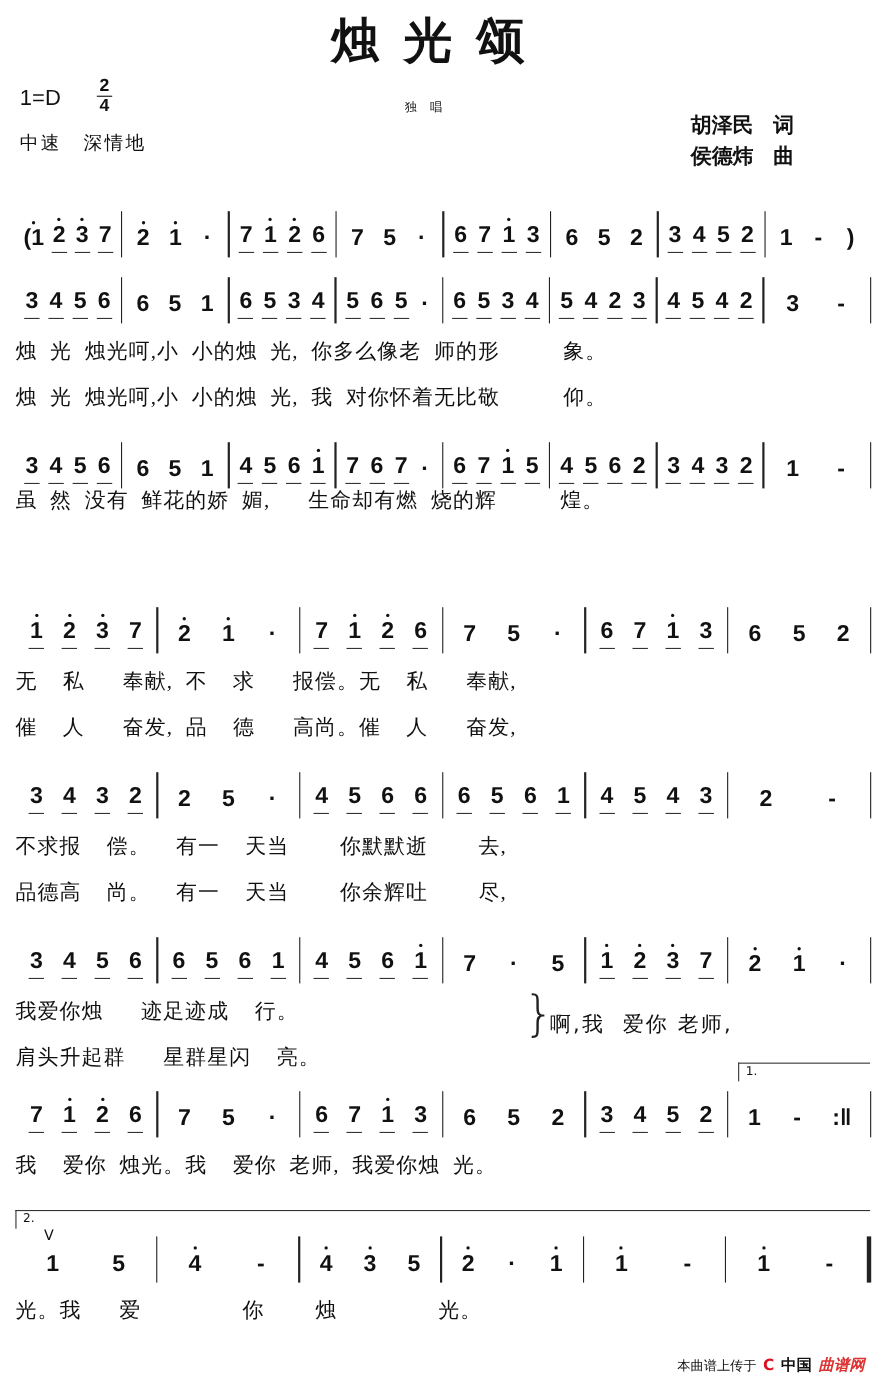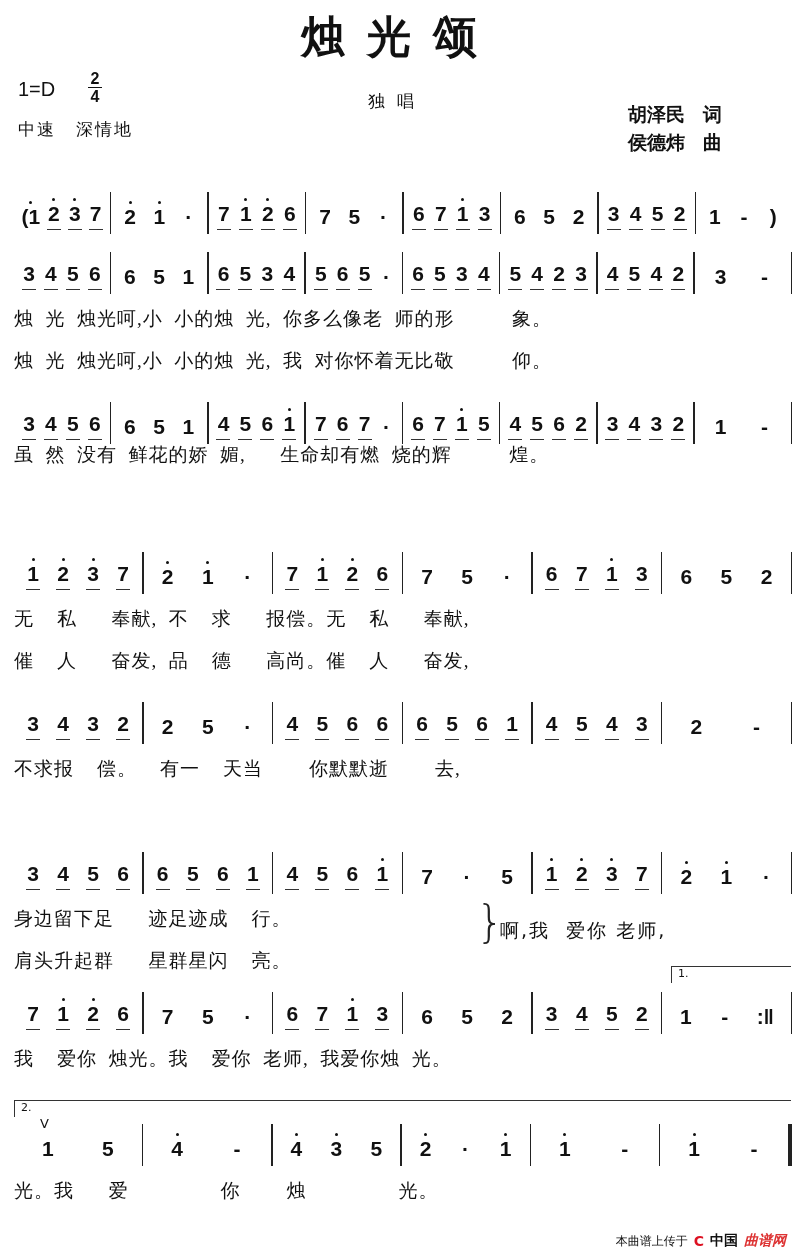--- a/index.html
+++ b/index.html
@@ -9,21 +9,21 @@
   }
   .title {
     position: absolute; top: 8px; left: 0; width: 800px; text-align: center;
     font-family: "DejaVu Serif", "Liberation Serif", serif;
     font-size: 44px; font-weight: bold; letter-spacing: 22px;
   }
   .key { position: absolute; left: 18px; top: 78px; font-size: 20px; font-weight: normal; font-family: "Liberation Sans", sans-serif; }
   .timesig { position: absolute; left: 88px; top: 70px; display: flex; flex-direction: column; align-items: center; font-weight: bold; font-size: 16px; line-height: 17px; font-family: "Liberation Sans", sans-serif; }
   .tempo { position: absolute; left: 18px; top: 118px; font-size: 17px; letter-spacing: 2px; }
   .tempo span + span { margin-left: 20px; }
-  .performance { position: absolute; left: 368px; top: 90px; font-size: 17px; letter-spacing: 12px; }
+  .performance { position: absolute; left: 368px; top: 90px; font-size: 11px; letter-spacing: 12px; }
   .credits { position: absolute; left: 628px; top: 100px; font-size: 19px; font-weight: bold; line-height: 28px; }
   .credits .row span:last-child { margin-left: 18px; }
 
   .system { position: absolute; left: 14px; width: 778px; }
   .staff { display: flex; align-items: flex-end; height: 52px; position: relative; }
   .measure { display: flex; align-items: flex-end; justify-content: space-around; flex: 1; height: 100%; position: relative; padding: 0 4px; }
   .bar { width: 1.5px; background: #222; height: 42px; align-self: flex-end; margin-bottom: -4px; }
   .bar.final { width: 4px; }
   .note {
     font-family: "Liberation Sans", sans-serif; font-size: 21px; font-weight: bold;
@@ -313,20 +313,21 @@
           <span class="note ul1"><span style="position: relative;">3</span></span>
         </div>
         <div class="bar"></div>
         <div class="measure">
           <span class="note"><span style="position: relative;">2</span></span>
           <span class="note"><span style="position: relative;">-</span></span>
         </div>
         <div class="bar"></div>
       </div>
       <div class="lyrics" style="margin-top: 14px;">不求报    偿。    有一    天当        你默默逝        去,</div>
+      <div class="lyrics" style="margin-top: 12px;">品德高    尚。    有一    天当        你余辉吐        尽,</div>
     </div>
     <div class="system" style="top: 838px;">
       <div class="staff">
         <div class="measure">
           <span class="note ul1"><span style="position: relative;">3</span></span>
           <span class="note ul1"><span style="position: relative;">4</span></span>
           <span class="note ul1"><span style="position: relative;">5</span></span>
           <span class="note ul1"><span style="position: relative;">6</span></span>
         </div>
         <div class="bar"></div>
@@ -357,21 +358,21 @@
           <span class="note ul1"><span style="position: relative;">7</span></span>
         </div>
         <div class="bar"></div>
         <div class="measure">
           <span class="note"><span class="hi" style="position: relative;">2</span></span>
           <span class="note"><span class="hi" style="position: relative;">1</span></span>
           <span class="note"><span style="position: relative;">·</span></span>
         </div>
         <div class="bar"></div>
       </div>
-      <div class="lyrics" style="margin-top: 14px;">身边留下足      迹足迹成    行。</div>
+      <div class="lyrics" style="margin-top: 14px;">我爱你烛      迹足迹成    行。</div>
       <div class="lyrics" style="margin-top: 12px;">肩头升起群      星群星闪    亮。</div>
       <div class="brace" style="left: 462px; top: 62px;">}</div>
       <div style="position: absolute; left: 486px; top: 80px; font-size: 19px; white-space: pre; letter-spacing: 2px;">啊,我  爱你 老师,</div>
     </div>
     <div class="system" style="top: 978px;">
       <div class="staff">
         <div class="measure">
           <span class="note ul1"><span style="position: relative;">7</span></span>
           <span class="note ul1"><span class="hi" style="position: relative;">1</span></span>
           <span class="note ul1"><span class="hi" style="position: relative;">2</span></span>

